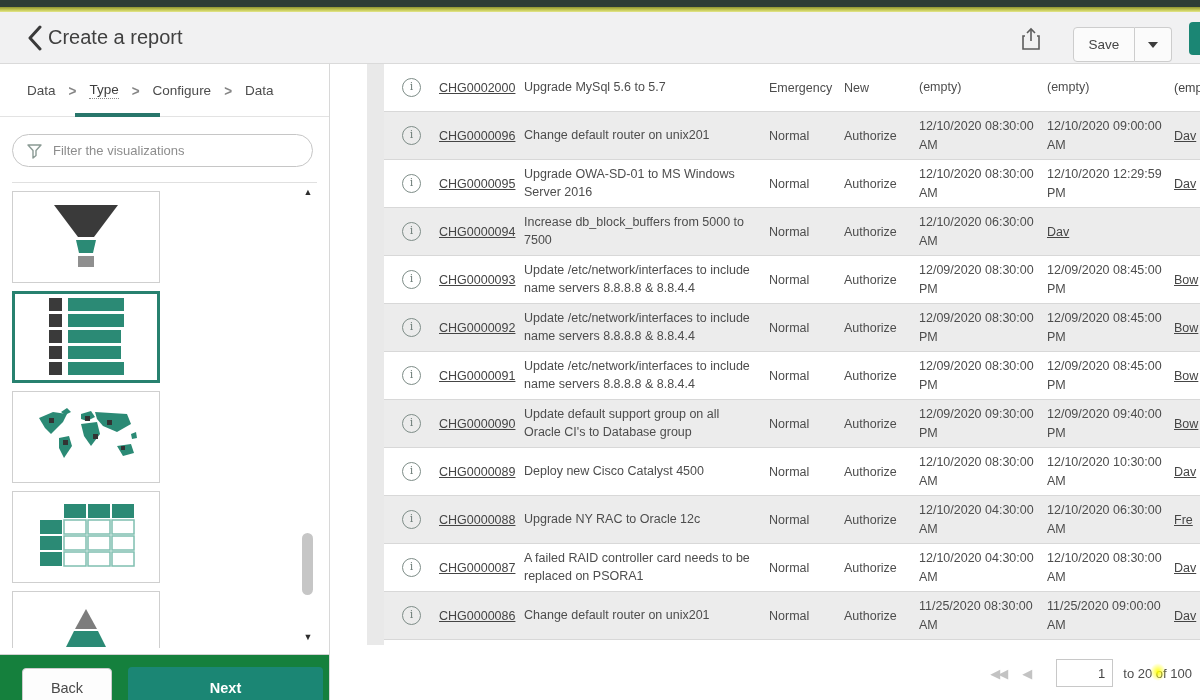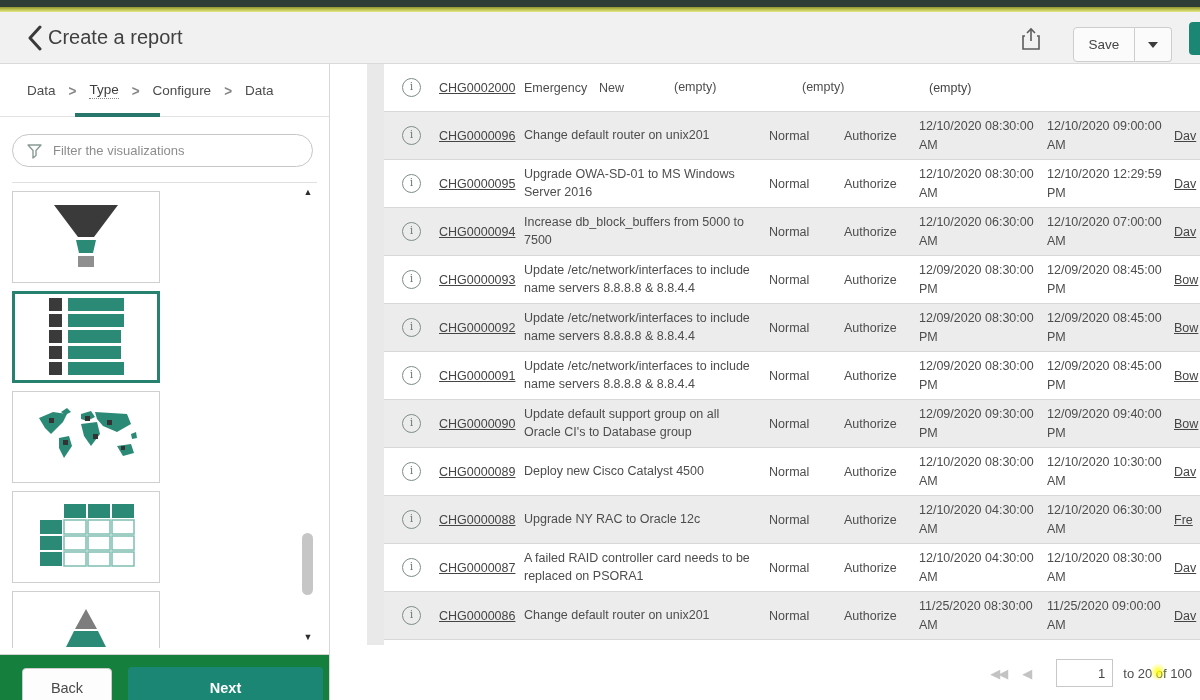--- a/index.html
+++ b/index.html
@@ -231,20 +231,21 @@
 </div>
 
 <div class="content">
   <div class="table-left-gutter"></div>
   <div class="records-table">
       <div class="trow">
         <div class="cell c-icon">
           <span class="info-icon">i</span>
         </div>
         <div class="cell c-id"><span class="lnk">CHG0002000</span></div>
+        <div class="cell c-desc">Upgrade MySql 5.6 to 5.7</div>
         <div class="cell c-pri">Emergency</div>
         <div class="cell c-state">New</div>
         <div class="cell c-d1">(empty)</div>
         <div class="cell c-d2">(empty)</div>
         <div class="cell c-asg"><span class="lnk plain">(empty)</span></div>
       </div>
       <div class="trow even">
         <div class="cell c-icon">
           <span class="info-icon">i</span>
         </div>
@@ -270,21 +271,20 @@
       </div>
       <div class="trow even">
         <div class="cell c-icon">
           <span class="info-icon">i</span>
         </div>
         <div class="cell c-id"><span class="lnk">CHG0000094</span></div>
         <div class="cell c-desc">Increase db_block_buffers from 5000 to 7500</div>
         <div class="cell c-pri">Normal</div>
         <div class="cell c-state">Authorize</div>
         <div class="cell c-d1">12/10/2020 06:30:00 AM</div>
-        <div class="cell c-d2">12/10/2020 07:00:00 AM</div>
         <div class="cell c-asg"><span class="lnk">Dav</span></div>
       </div>
       <div class="trow">
         <div class="cell c-icon">
           <span class="info-icon">i</span>
         </div>
         <div class="cell c-id"><span class="lnk">CHG0000093</span></div>
         <div class="cell c-desc">Update /etc/network/interfaces to include name servers 8.8.8.8 &amp; 8.8.4.4</div>
         <div class="cell c-pri">Normal</div>
         <div class="cell c-state">Authorize</div>

